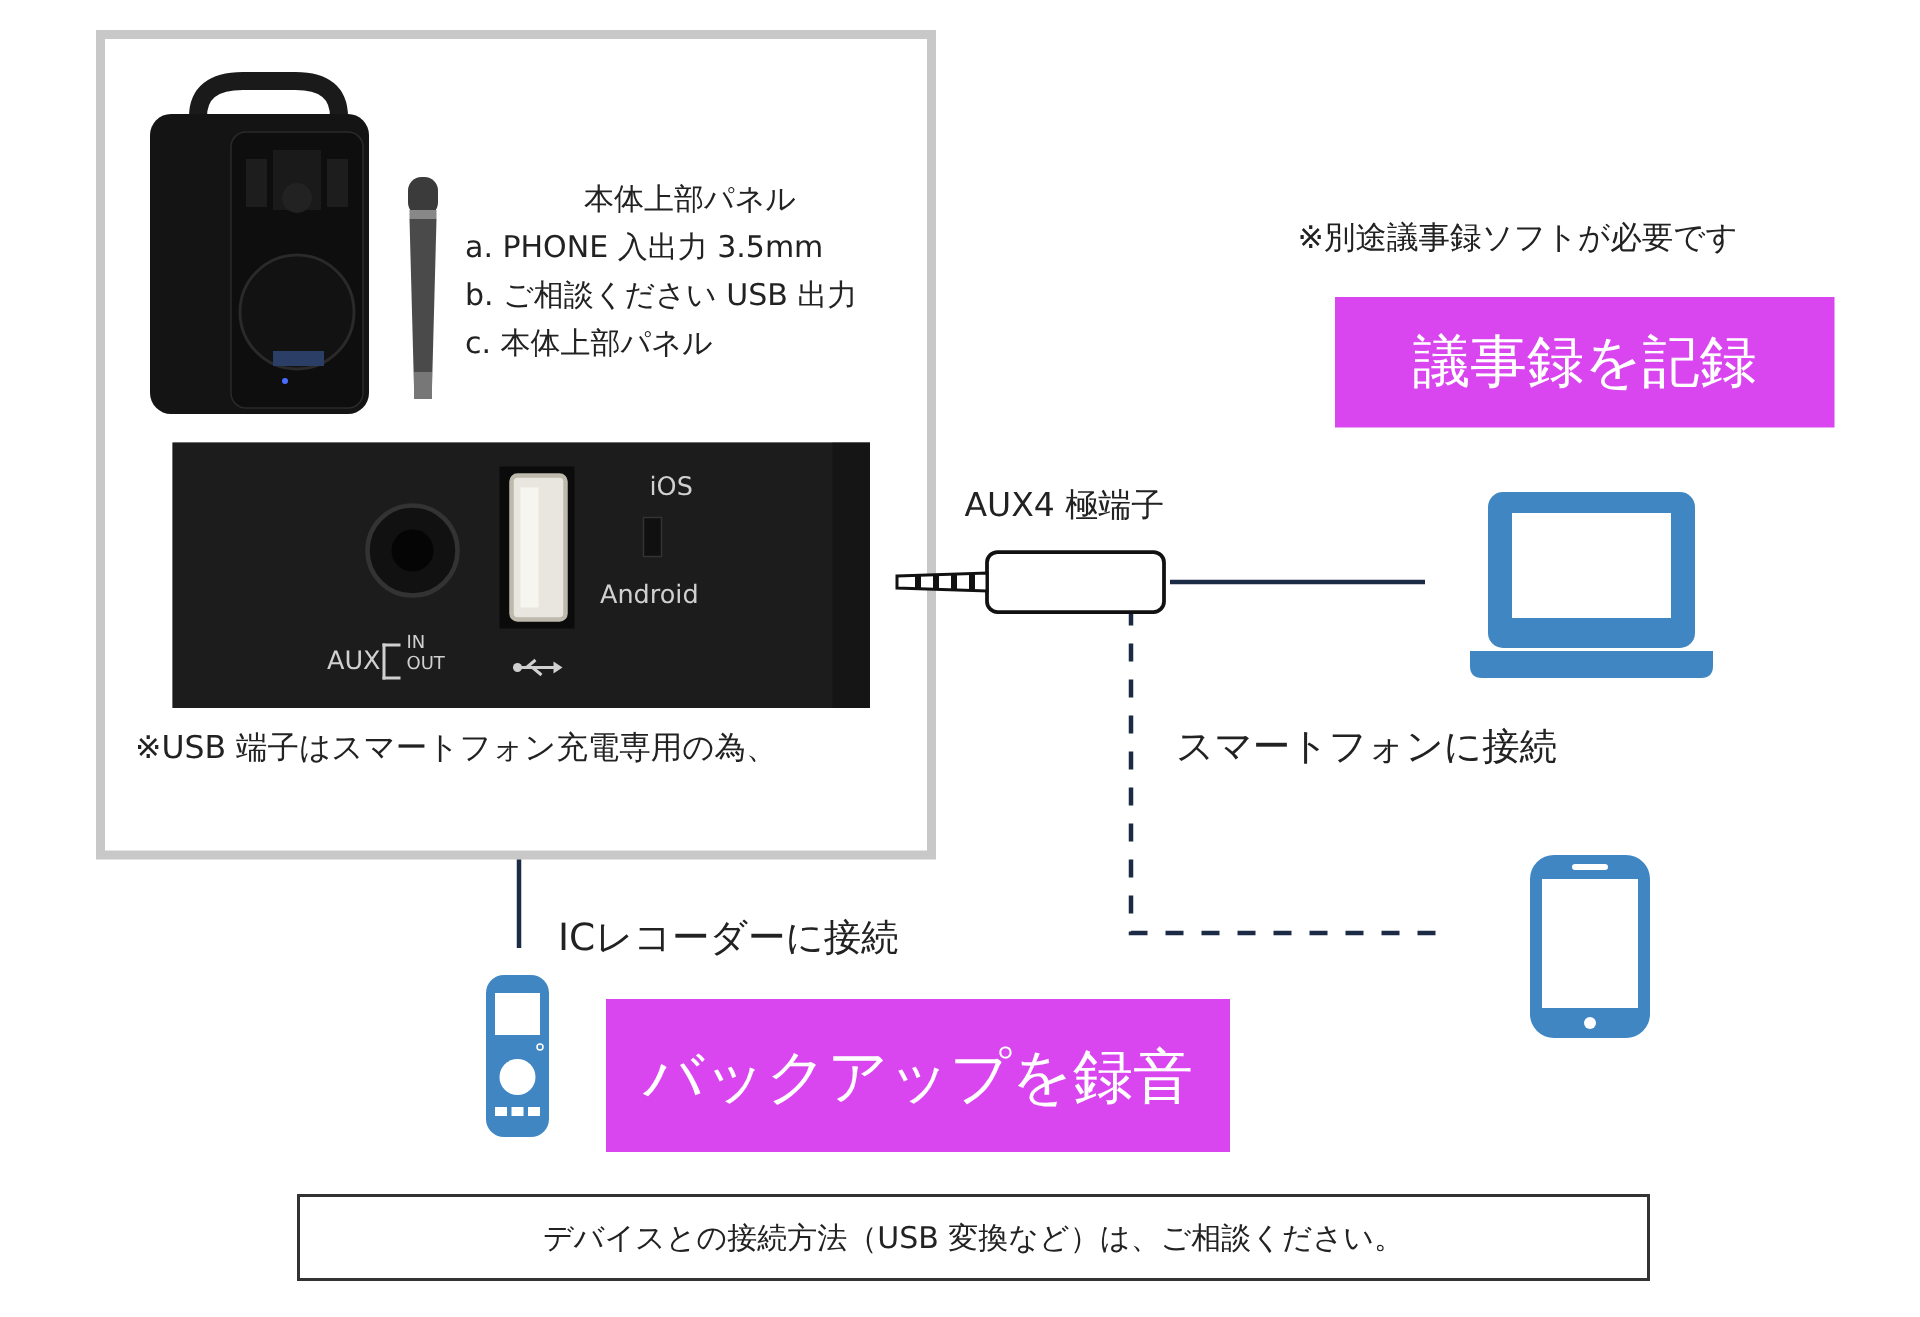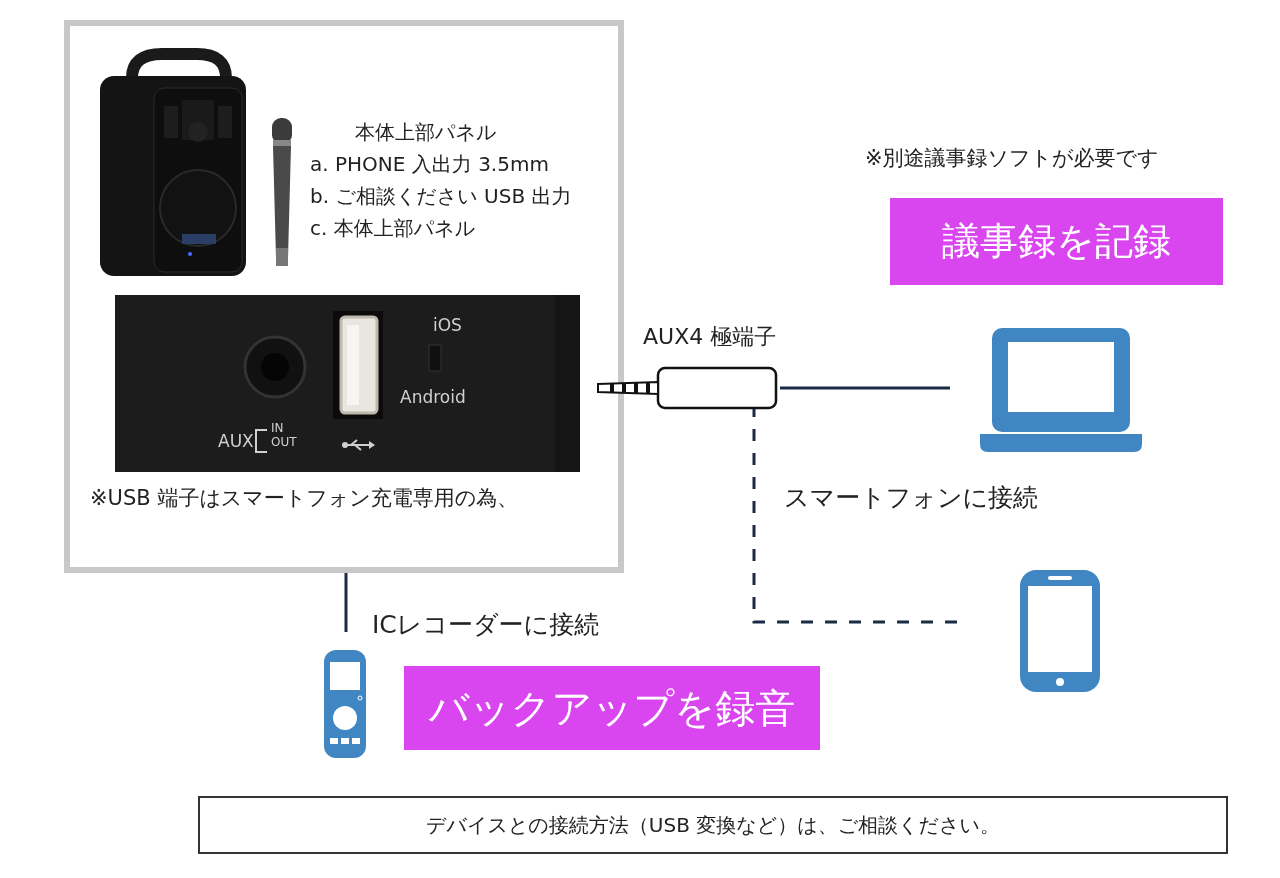--- a/index.html
+++ b/index.html
@@ -6,29 +6,29 @@
   body {
     width:1280px; height:878px; background:#ffffff; position:relative; overflow:hidden;
     font-family:"DejaVu Sans", "Liberation Sans", sans-serif; color:#222;
   }
   .abs { position:absolute; }
   .product-frame {
     left:64px; top:20px; width:560px; height:553px;
     border:6px solid #c8c8c8; box-sizing:border-box; background:#fff;
   }
   .panel-caption { font-size:20px; line-height:32px; color:#222; }
-  .panel-caption .title { text-align:left; padding-left:0; width:210px; }
+  .panel-caption .title { text-align:center; padding-left:0; width:210px; }
   .note-usb { font-size:21px; line-height:34px; color:#222; }
   .note-usb .line2 { padding-left:22px; }
   .teal-box {
     background:#d946ef; color:#fff; display:flex; align-items:center; justify-content:center;
   }
   .label { color:#222; }
   .footer-box {
-    left:198px; top:796px; width:1030px; height:58px; border:2px solid #333; box-sizing:border-box;
+    left:198px; top:796px; width:902px; height:58px; border:2px solid #333; box-sizing:border-box;
     display:flex; align-items:center; justify-content:center; font-size:20px; color:#222;
   }
   .icon-blue { fill:#3f86c3; }
 </style>
 </head>
 <body>
 
 <div class="abs product-frame"></div>
 
 <svg class="abs" style="left:92px;top:48px;" width="160" height="230">
@@ -131,15 +131,15 @@
 <svg class="abs" style="left:322px;top:648px;" width="46" height="112">
   <rect x="2" y="2" width="42" height="108" rx="12" class="icon-blue"></rect>
   <rect x="8" y="14" width="30" height="28" fill="#fff"></rect>
   <circle cx="23" cy="70" r="12" fill="#fff"></circle>
   <circle cx="38" cy="50" r="2" fill="none" stroke="#fff" stroke-width="1"></circle>
   <rect x="8" y="90" width="8" height="6" fill="#fff"></rect>
   <rect x="19" y="90" width="8" height="6" fill="#fff"></rect>
   <rect x="30" y="90" width="8" height="6" fill="#fff"></rect>
 </svg>
 
-<div class="abs teal-box" style="left:404px;top:666px;width:416px;height:84px;font-size:40px;">バックアップを録音</div>
+<div class="abs teal-box" style="left:404px;top:666px;width:416px;height:102px;font-size:40px;">バックアップを録音</div>
 
 <div class="abs footer-box">デバイスとの接続方法（USB 変換など）は、ご相談ください。</div>
 
 </body></html>

